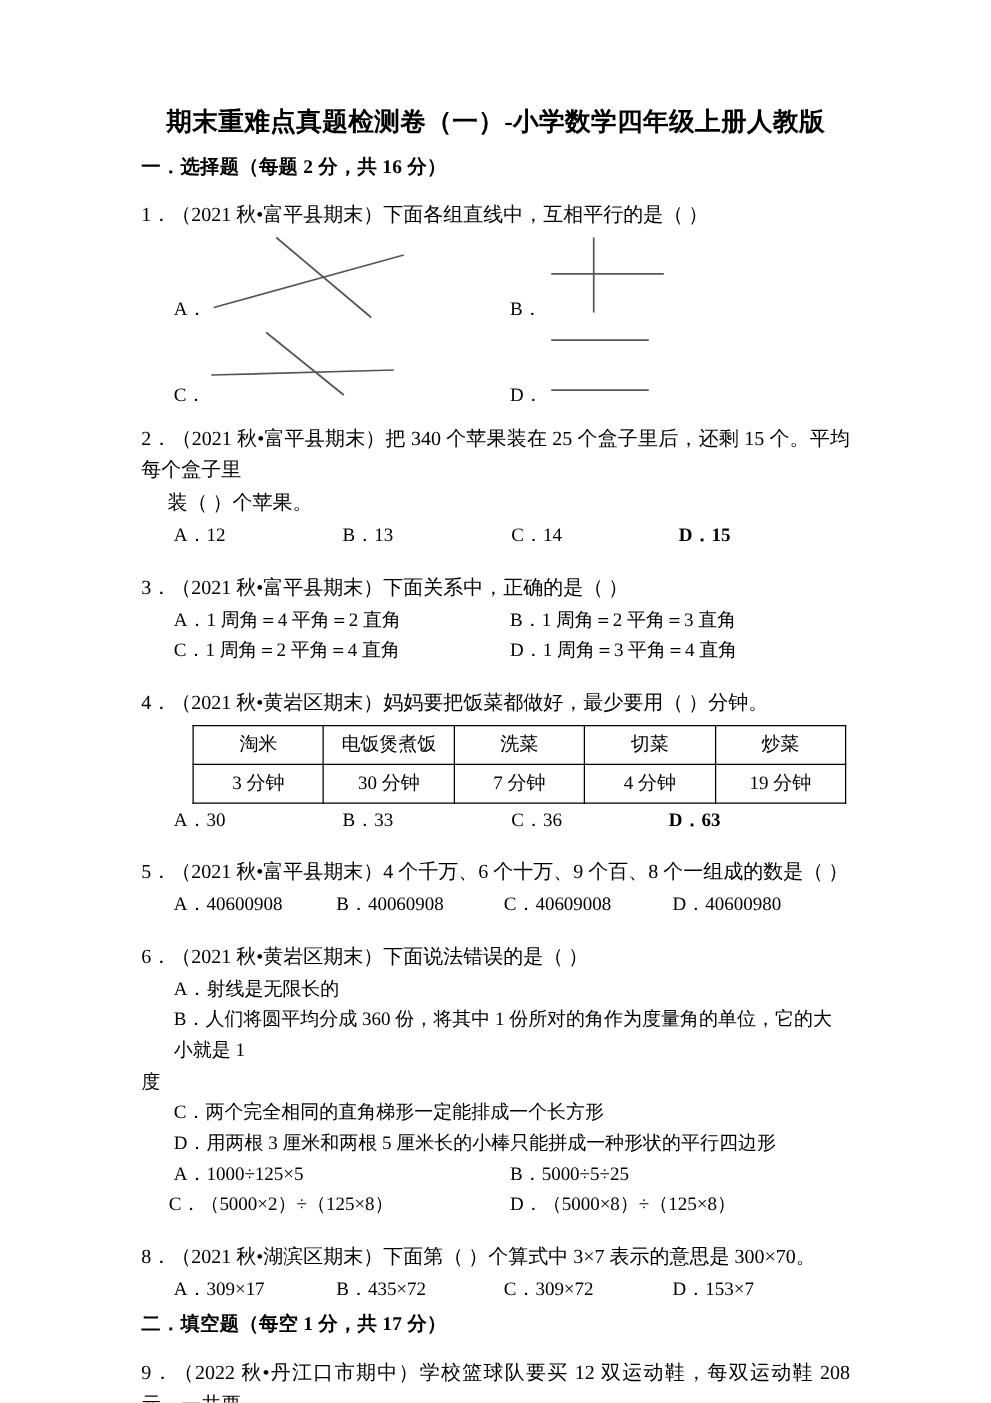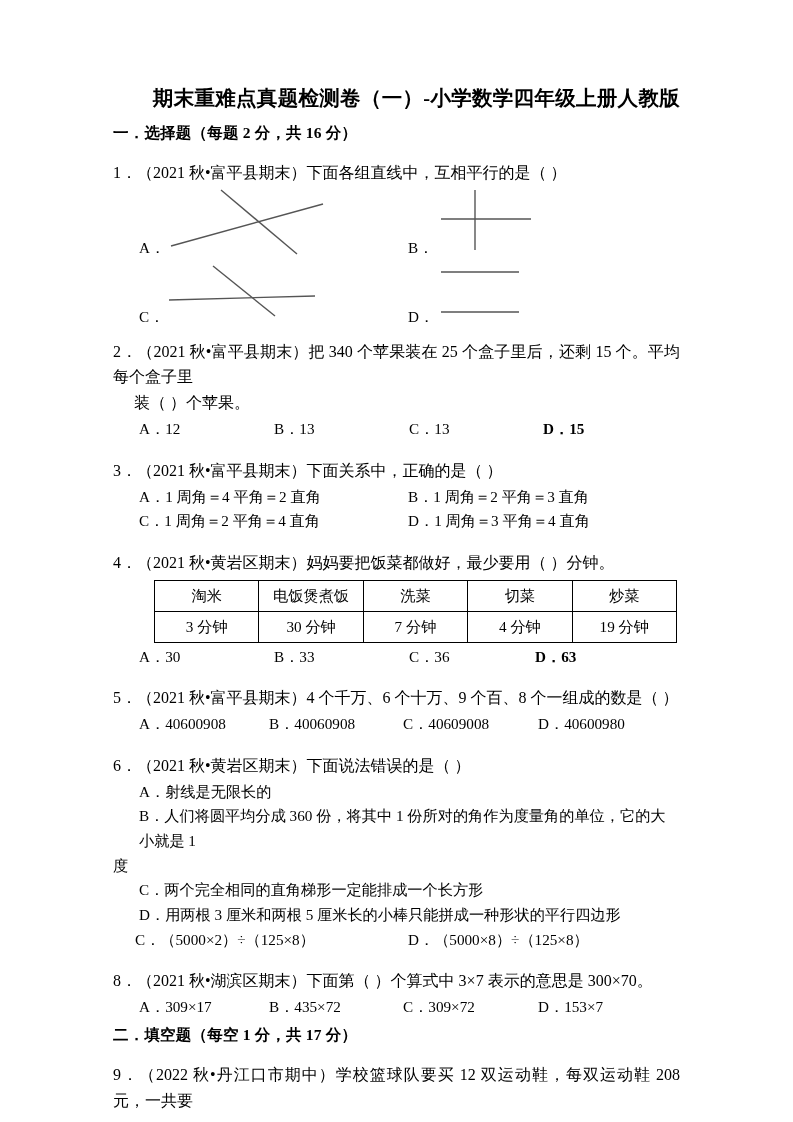--- a/index.html
+++ b/index.html
@@ -26,21 +26,21 @@
     position: absolute;
     left: 113px;
     top: 86px;
     width: 567px;
   }
 
   
   .doc-title {
     font-size: 20.5px;
     font-weight: bold;
-    text-align: right;
+    text-align: center;
     letter-spacing: 0.3px;
     line-height: 1.25;
     margin: 0 0 11px 0;
     white-space: nowrap;
   }
 
   
   .section-head {
     font-size: 15.5px;
     font-weight: bold;
@@ -184,21 +184,21 @@
       </svg>
     </div>
 
     <div class="q">
       <span class="q-body">2．（2021 秋•富平县期末）把 340 个苹果装在 25 个盒子里后，还剩 15 个。平均每个盒子里</span>
       <span class="q-cont">装（       ）个苹果。</span>
     </div>
     <div class="opts cols4">
       <span class="opt">A．12</span>
       <span class="opt">B．13</span>
-      <span class="opt">C．13</span>
+      <span class="opt">C．14</span>
       <span class="opt">D．15</span>
     </div>
 
     <div class="q">
       <span class="q-body">3．（2021 秋•富平县期末）下面关系中，正确的是（       ）</span>
     </div>
     <div class="opts cols2">
       <span class="opt">A．1 周角＝4 平角＝2 直角</span>
       <span class="opt">B．1 周角＝2 平角＝3 直角</span>
     </div>
@@ -252,20 +252,24 @@
     </div>
     <div class="opt-stack">A．射线是无限长的</div>
     <div class="opt-wrapper">
       <span class="lead">B．人们将圆平均分成 360 份，将其中 1 份所对的角作为度量角的单位，它的大小就是 1</span>
       <span>度</span>
     </div>
     <div class="opt-stack">C．两个完全相同的直角梯形一定能排成一个长方形</div>
     <div class="opt-stack">D．用两根 3 厘米和两根 5 厘米长的小棒只能拼成一种形状的平行四边形</div>
 
     <div class="opts cols2">
+      <span class="opt">A．1000÷125×5</span>
+      <span class="opt">B．5000÷5÷25</span>
+    </div>
+    <div class="opts cols2">
       <span class="opt" style="left:22px;">C．（5000×2）÷（125×8）</span>
       <span class="opt">D．（5000×8）÷（125×8）</span>
     </div>
 
     <div class="q">
       <span class="q-body">8．（2021 秋•湖滨区期末）下面第（       ）个算式中 3×7 表示的意思是 300×70。</span>
     </div>
     <div class="opts cols4w">
       <span class="opt">A．309×17</span>
       <span class="opt">B．435×72</span>

